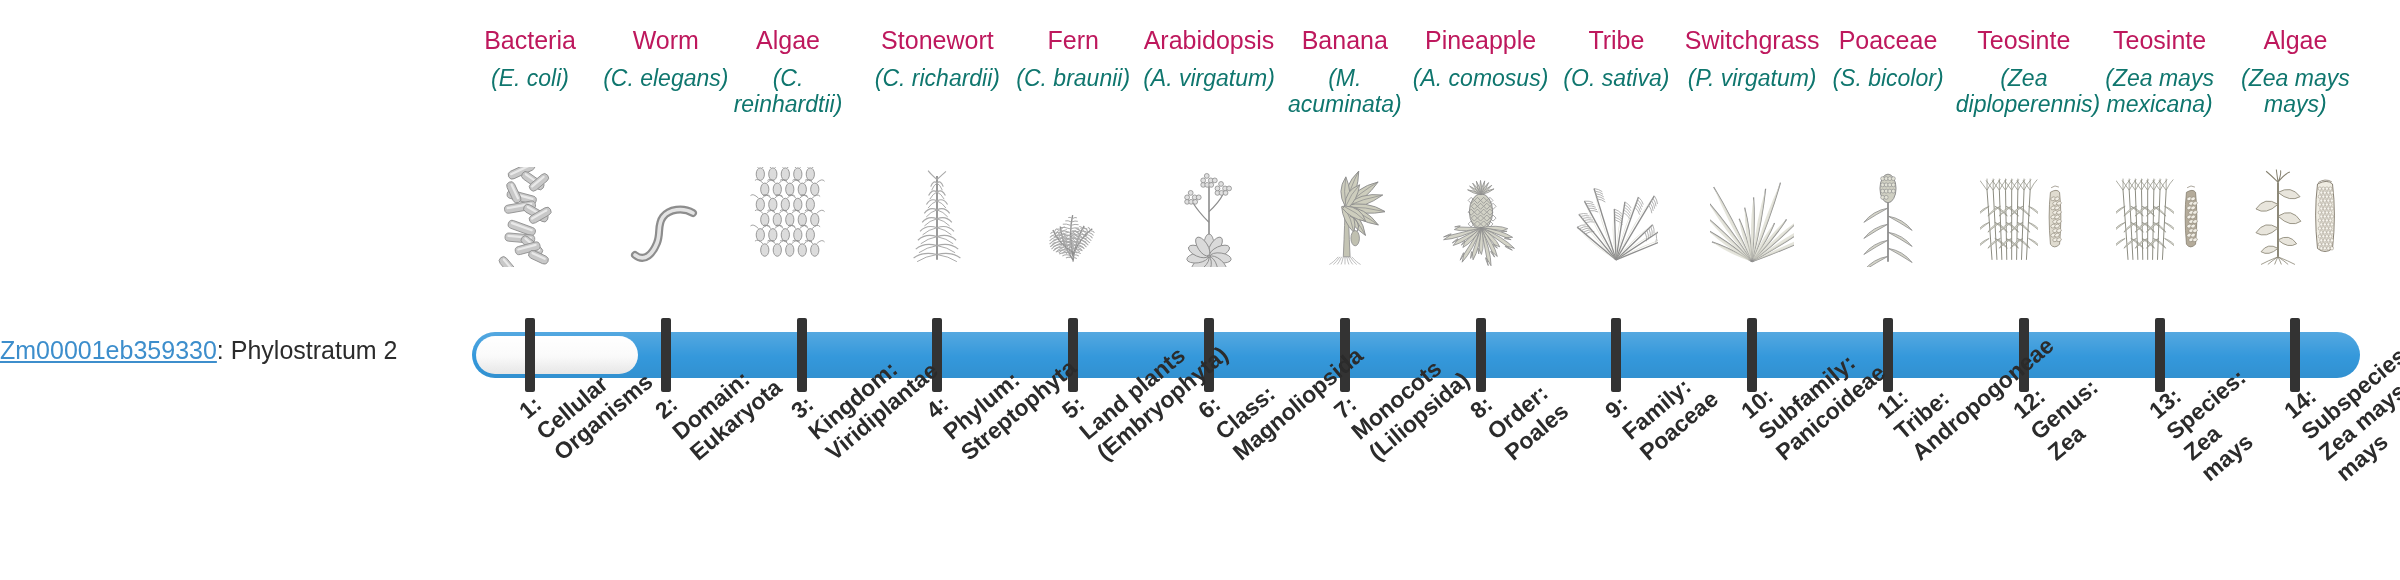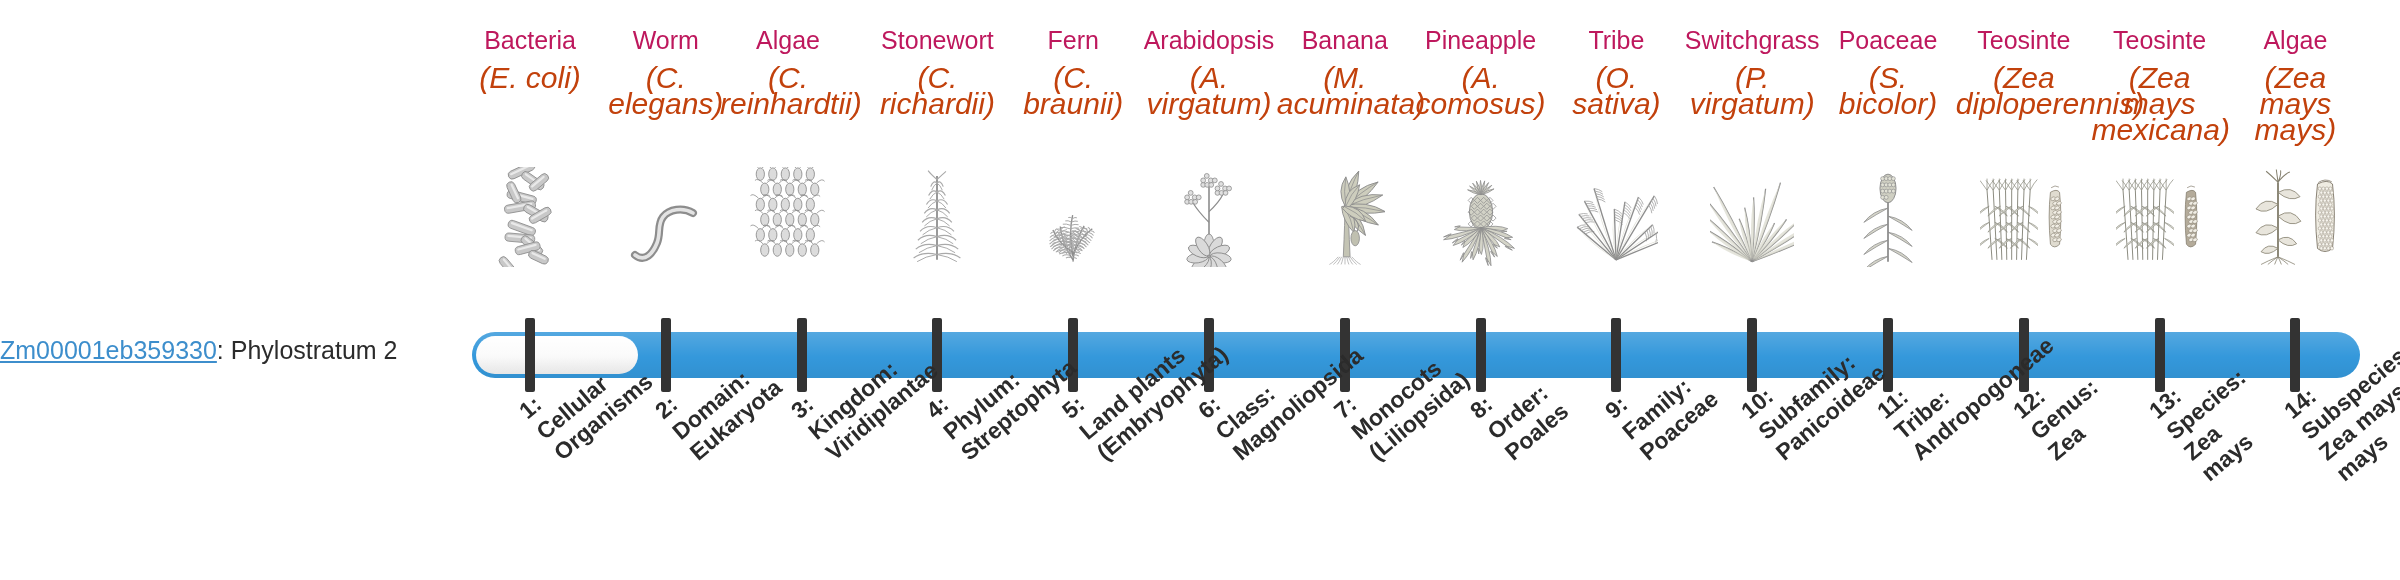--- a/index.html
+++ b/index.html
@@ -54,24 +54,24 @@
     text-align: center;
   }
   .col .common {
     font-size: 25px;
     line-height: 28px;
     color: #be185d;
     margin-top: 26px;
     white-space: normal;
   }
   .col .sci {
-    font-size: 30px;
+    font-size: 23px;
     line-height: 26px;
     font-style: italic;
-    color: #c2410c;
+    color: #0f766e;
     margin-top: 11px;
   }
   .col .icon-wrap {
     position: absolute;
     left: 0;
     right: 0;
     top: 162px;
     height: 105px;
     display: flex;
     align-items: flex-end;

